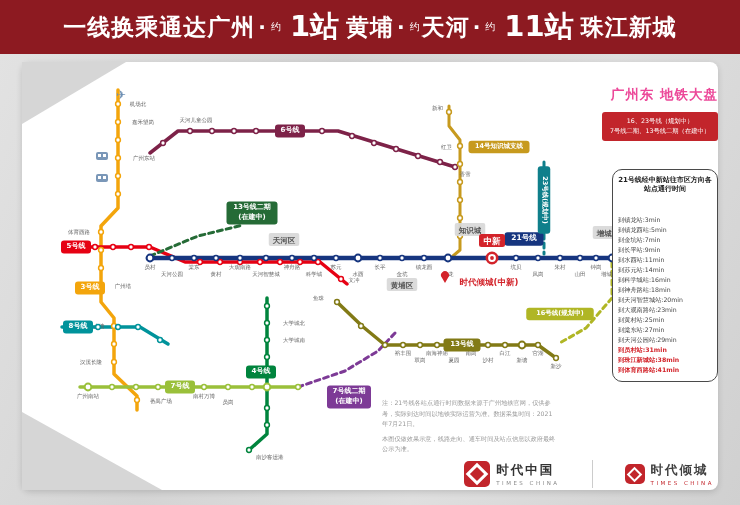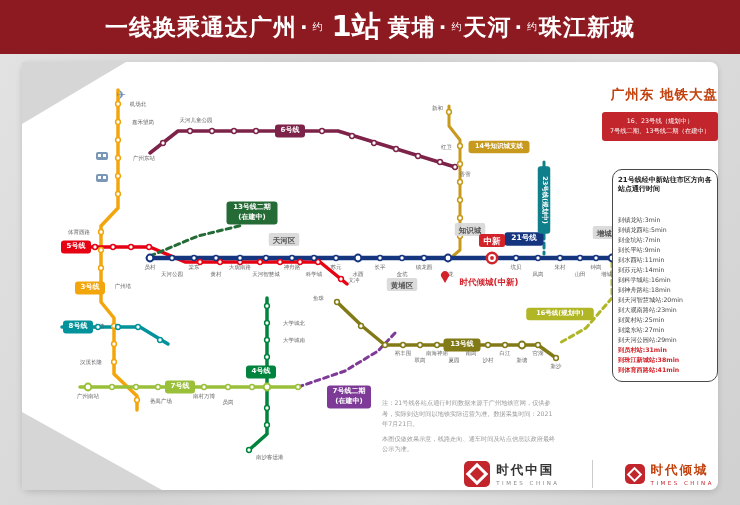--- a/index.html
+++ b/index.html
@@ -20,57 +20,58 @@
     position:absolute;left:22px;top:62px;width:696px;height:428px;
     background:#fff;border-radius:8px;z-index:1;
     box-shadow:0 2px 6px rgba(0,0,0,.15);
   }
   .corner-tl{position:absolute;left:22px;top:62px;width:0;height:0;z-index:2;
     border-top:62px solid #d6d6d6;border-right:104px solid transparent;}
   .corner-bl{position:absolute;left:22px;top:412px;width:0;height:0;z-index:2;
     border-bottom:78px solid #d6d6d6;border-right:140px solid transparent;}
   svg.map{position:absolute;left:0;top:0;width:740px;height:505px;z-index:5;pointer-events:none;font-family:inherit;}
   .sidebar{position:absolute;left:600px;top:86px;width:118px;z-index:6;}
-  .sb-title{color:#c2410c;font-weight:bold;font-size:13.5px;letter-spacing:1px;text-align:right;white-space:nowrap;}
+  .sb-title{color:#ec4899;font-weight:bold;font-size:13.5px;letter-spacing:1px;text-align:right;white-space:nowrap;}
   .sb-legend{margin:8px 0 0 auto;width:110px;background:#c2252b;color:#fff;font-size:6.3px;
     text-align:center;padding:4px 3px;border-radius:3px;line-height:1.65;}
   .sb-times{margin:28px 0 0 auto;width:94px;border:1.5px solid #4a4a4a;border-radius:10px;
     padding:6px 5px;background:#fff;}
-  .sb-times-title{font-size:7px;font-weight:bold;color:#222;text-align:left;line-height:1.35;margin-bottom:20px;}
+  .sb-times-title{font-size:7px;font-weight:bold;color:#222;text-align:center;line-height:1.35;margin-bottom:20px;}
   .row{font-size:6.2px;color:#444;line-height:1.62;white-space:nowrap;}
   .row.hl{color:#d3232a;font-weight:bold;}
   .notes{position:absolute;left:382px;top:398px;width:176px;z-index:6;font-size:6.2px;color:#999;line-height:1.7;}
   .notes p{margin:0 0 4px;}
   .footer{position:absolute;right:26px;bottom:17px;z-index:6;display:flex;align-items:center;gap:20px;}
   .brand{display:flex;align-items:center;}
   .brand-icon{width:26px;height:26px;background:#c2252b;border-radius:5px;display:flex;
     align-items:center;justify-content:center;margin-right:6px;}
   .brand-icon .diamond{width:10px;height:10px;border:3px solid #fff;transform:rotate(45deg);}
   .brand-icon.small{width:20px;height:20px;}
   .brand-icon.small .diamond{width:7px;height:7px;border-width:2.5px;}
   .brand-text .name{font-size:12.5px;font-weight:bold;color:#333;letter-spacing:2px;}
   .brand-text .sub{font-size:5.5px;color:#888;letter-spacing:2.5px;margin-top:1px;}
-  .brand2 .name{color:#c2410c;}
+  .brand2 .name{color:#404040;}
   .brand2 .sub{color:#c2252b;}
   .divider{width:1px;height:28px;background:#ccc;margin:0 12px;}
 </style>
 </head>
 <body>
 
 <div class="banner" style="background: rgb(141, 26, 33);">
     <span class="b-big">一线换乘通达广州</span>
     <span class="b-dot">·</span>
     <span class="b-small">约</span>
     <span class="b-num">1站</span>
     <span class="b-big">黄埔</span>
     <span class="b-dot">·</span>
     <span class="b-small">约</span>
     <span class="b-big">天河</span>
     <span class="b-dot">·</span>
     <span class="b-small">约</span>
+    <span class="b-num">11站</span>
     <span class="b-big">珠江新城</span>
   </div>
 
 <div class="card"></div>
 <div class="corner-tl"></div>
 <div class="corner-bl"></div>
 
 <svg class="map" viewBox="0 0 740 505">
     <polyline points="118,90 118,208 101,226 101,302 114,318 114,374 137,396 137,410" fill="none" stroke="#f3a50c" stroke-width="3.5" stroke-linecap="round" stroke-linejoin="round" stroke-dasharray="none"></polyline>
     <polyline points="64,247 150,247 185,262 320,262 347,284" fill="none" stroke="#e60113" stroke-width="3.5" stroke-linecap="round" stroke-linejoin="round" stroke-dasharray="none"></polyline>

